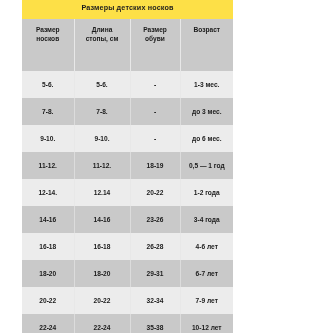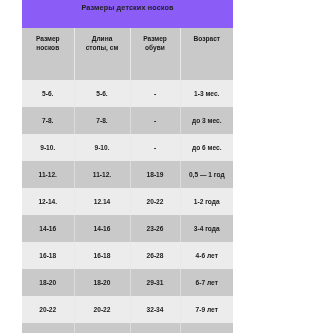--- a/index.html
+++ b/index.html
@@ -27,26 +27,26 @@
     position: absolute;
     left: 22px;
     top: 0;
     width: 211px;
     border-collapse: collapse;
     table-layout: fixed;
   }
 
   #size-table caption {
     caption-side: top;
-    background: #8b5cf6;
+    background: #fde047;
     color: #1d1d1d;
     font-size: 7.2px;
     font-weight: bold;
     letter-spacing: 0.15px;
-    height: 28px;
+    height: 19px;
     line-height: 15px;
     text-align: center;
     padding: 0;
   }
 
   #size-table col.c1 { width: 52px; }
   #size-table col.c2 { width: 56px; }
   #size-table col.c3 { width: 50px; }
   #size-table col.c4 { width: 53px; }
 

